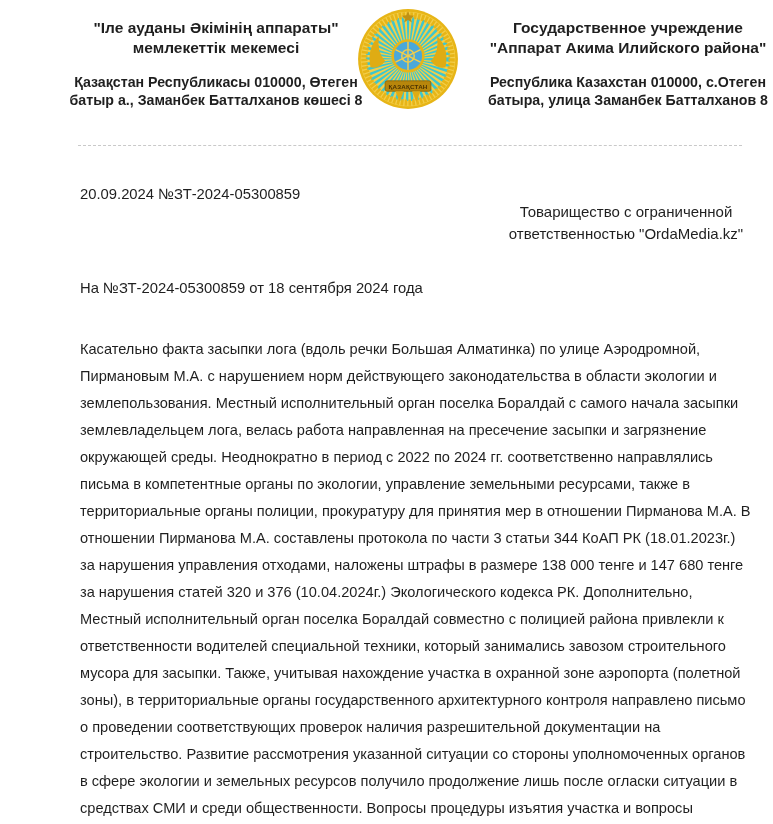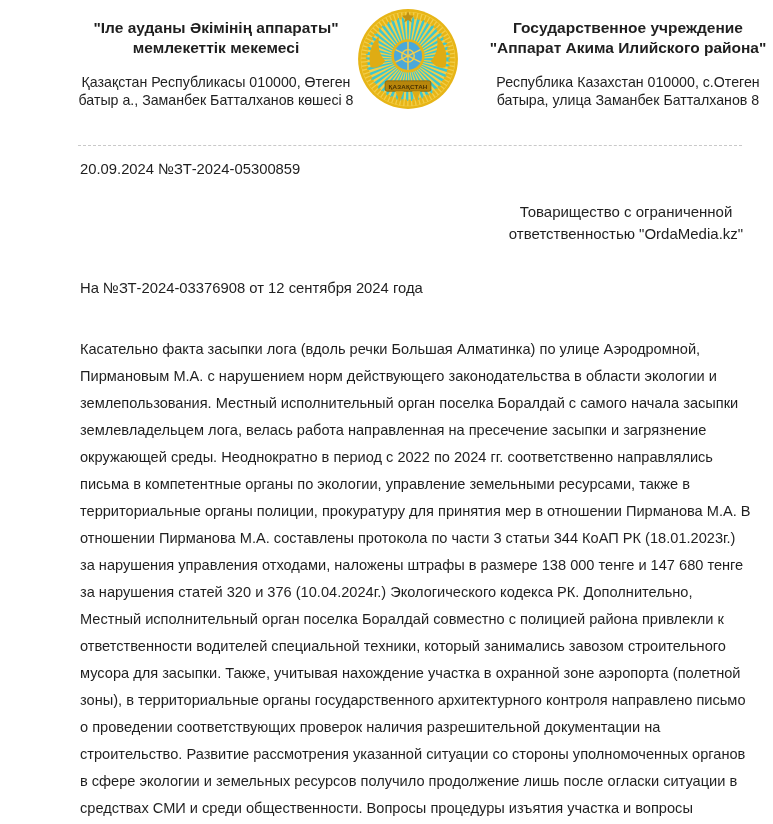--- a/index.html
+++ b/index.html
@@ -11,21 +11,21 @@
     overflow: hidden;
     font-family: "Liberation Sans", "DejaVu Sans", sans-serif;
     color: #1f1f1f;
   }
   .page {
     position: relative;
     width: 773px;
     height: 824px;
     background: #ffffff;
   }
-  .pre { white-space: pre; }
+  .pre { white-space: pre; font-weight: bold; }
 
   
   .org {
     position: absolute;
     top: 18px;
     width: 312px;
     text-align: center;
   }
   .org-left  { left: 60px; }
   .org-right { left: 472px; }
@@ -60,21 +60,21 @@
     position: absolute;
     top: 145px;
     left: 78px;
     width: 664px;
     height: 0;
     border-top: 1px dashed #c9c9c9;
   }
 
   .date-line {
     position: absolute;
-    top: 161px;
+    top: 186px;
     left: 80px;
     font-size: 14.8px;
   }
 
   .recipient {
     position: absolute;
     top: 201px;
     left: 466px;
     width: 320px;
     text-align: center;
@@ -142,21 +142,21 @@
 батыра, улица Заманбек Батталханов 8</div>
   </div>
 
   <div class="divider"></div>
 
   <div class="date-line">20.09.2024 №ЗТ-2024-05300859</div>
 
   <div class="recipient">Товарищество с ограниченной
 ответственностью "OrdaMedia.kz"</div>
 
-  <div class="reference">На №ЗТ-2024-03376908 от 12 сентября 2024 года</div>
+  <div class="reference">На №ЗТ-2024-05300859 от 18 сентября 2024 года</div>
 
   <div class="body-text">Касательно факта засыпки лога (вдоль речки Большая Алматинка) по улице Аэродромной,
 Пирмановым М.А. с нарушением норм действующего законодательства в области экологии и
 землепользования. Местный исполнительный орган поселка Боралдай с самого начала засыпки
 землевладельцем лога, велась работа направленная на пресечение засыпки и загрязнение
 окружающей среды. Неоднократно в период с 2022 по 2024 гг. соответственно направлялись
 письма в компетентные органы по экологии, управление земельными ресурсами, также в
 территориальные органы полиции, прокуратуру для принятия мер в отношении Пирманова М.А. В
 отношении Пирманова М.А. составлены протокола по части 3 статьи 344 КоАП РК (18.01.2023г.)
 за нарушения управления отходами, наложены штрафы в размере 138 000 тенге и 147 680 тенге

